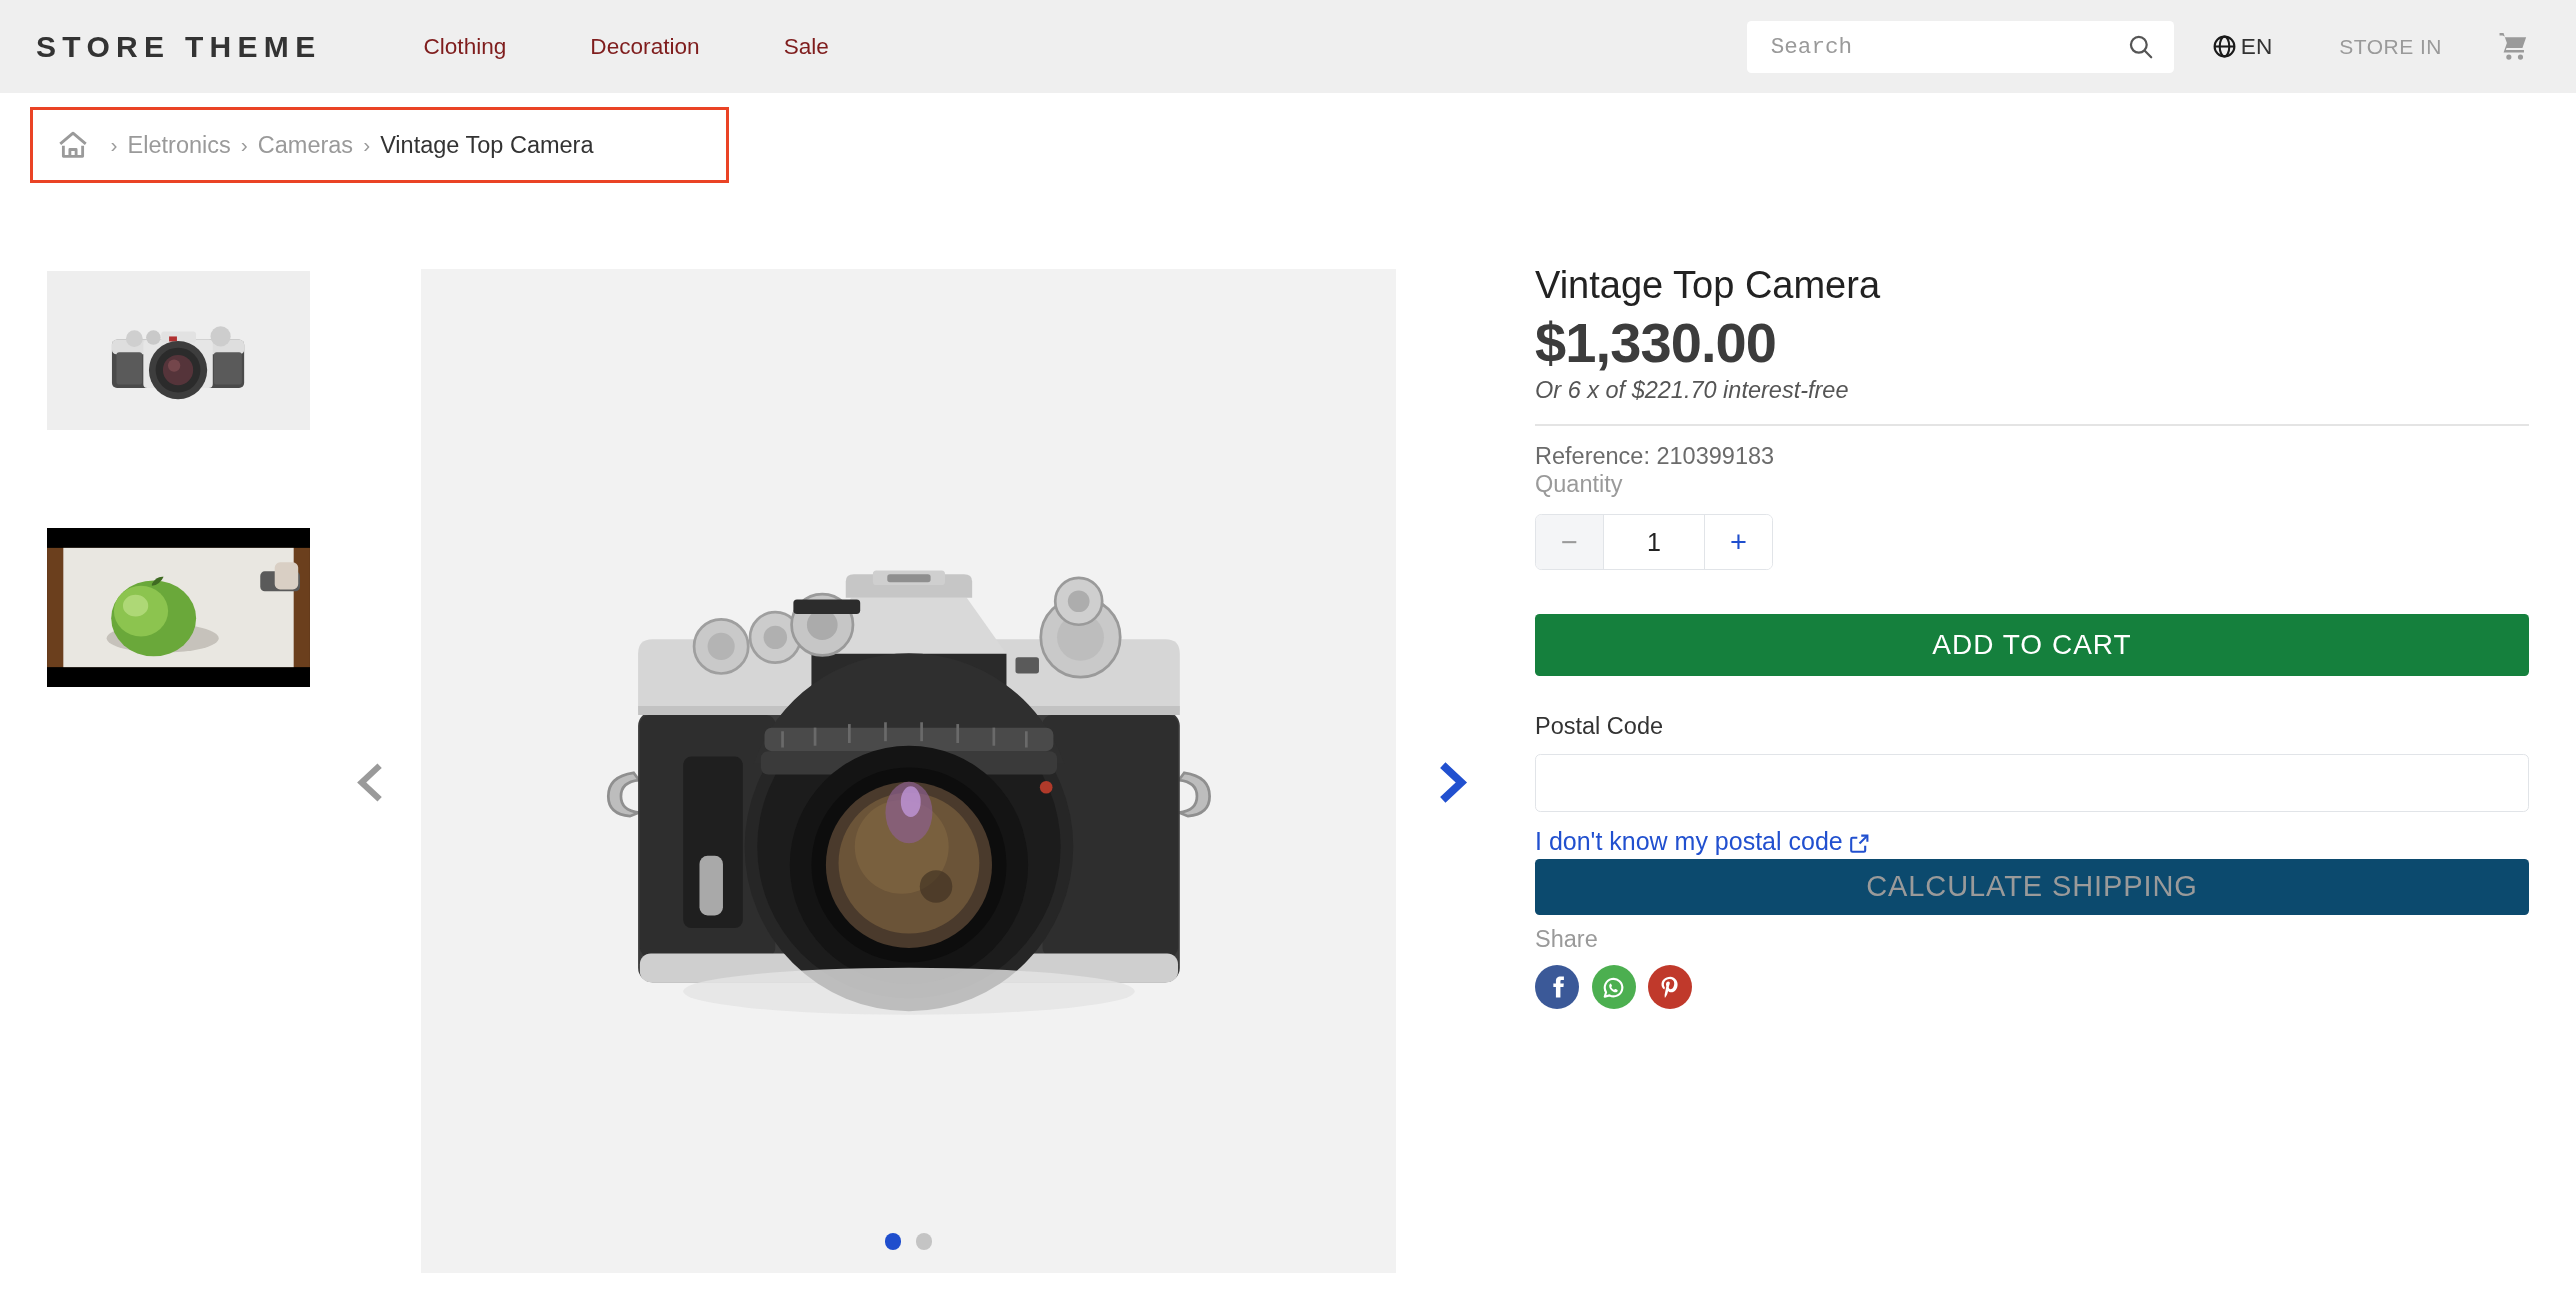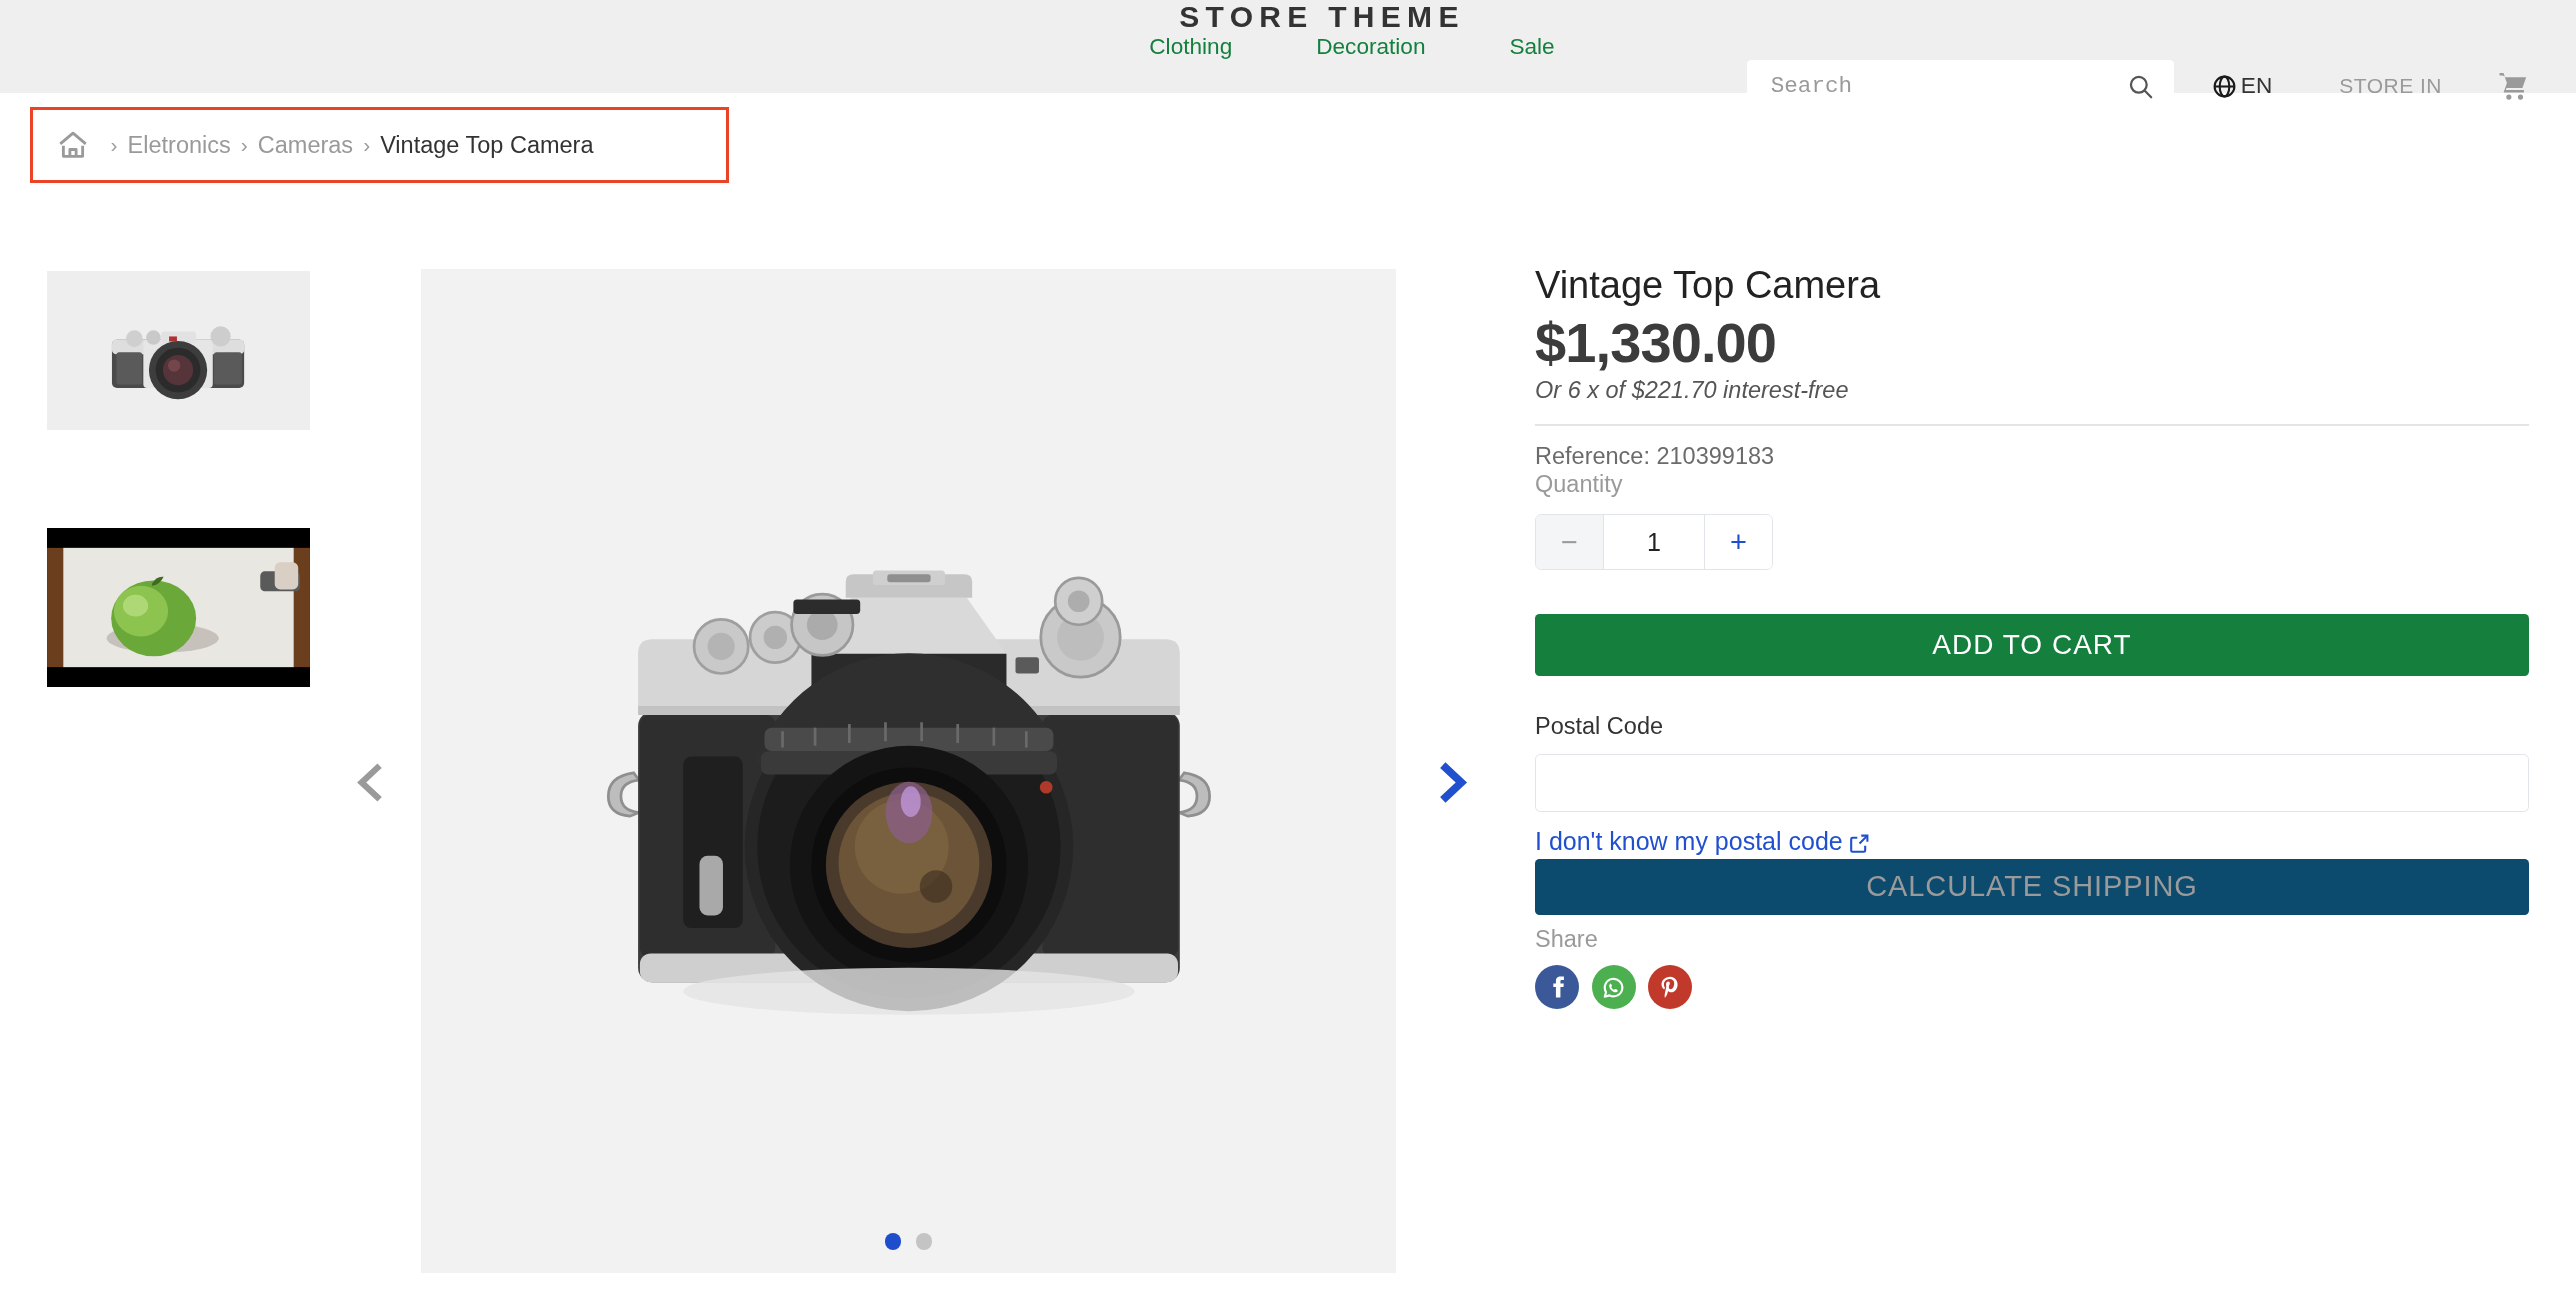--- a/index.html
+++ b/index.html
@@ -9,40 +9,39 @@
     font-family: "Liberation Sans", sans-serif;
     overflow: hidden;
   }
 
   
   .header {
     height: 93px;
     background: #efefef;
     display: flex;
     align-items: center;
-    padding: 0 47px 0 115px;
+    padding: 0 47px 0 36px;
     position: relative;
-    flex-direction: column;
   }
   .logo {
     font-size: 30px;
     font-weight: 700;
     letter-spacing: 6.3px;
     color: #333333;
     white-space: nowrap;
   }
   .nav {
     display: flex;
     align-items: center;
     margin-left: 60px;
     gap: 0;
   }
   .nav-item {
     font-size: 22.6px;
-    color: #15803d;
+    color: #7f1d1d;
     padding: 0 42px;
     white-space: nowrap;
     cursor: pointer;
   }
   .header-right {
     margin-left: auto;
     display: flex;
     align-items: center;
   }
   .search-box {

